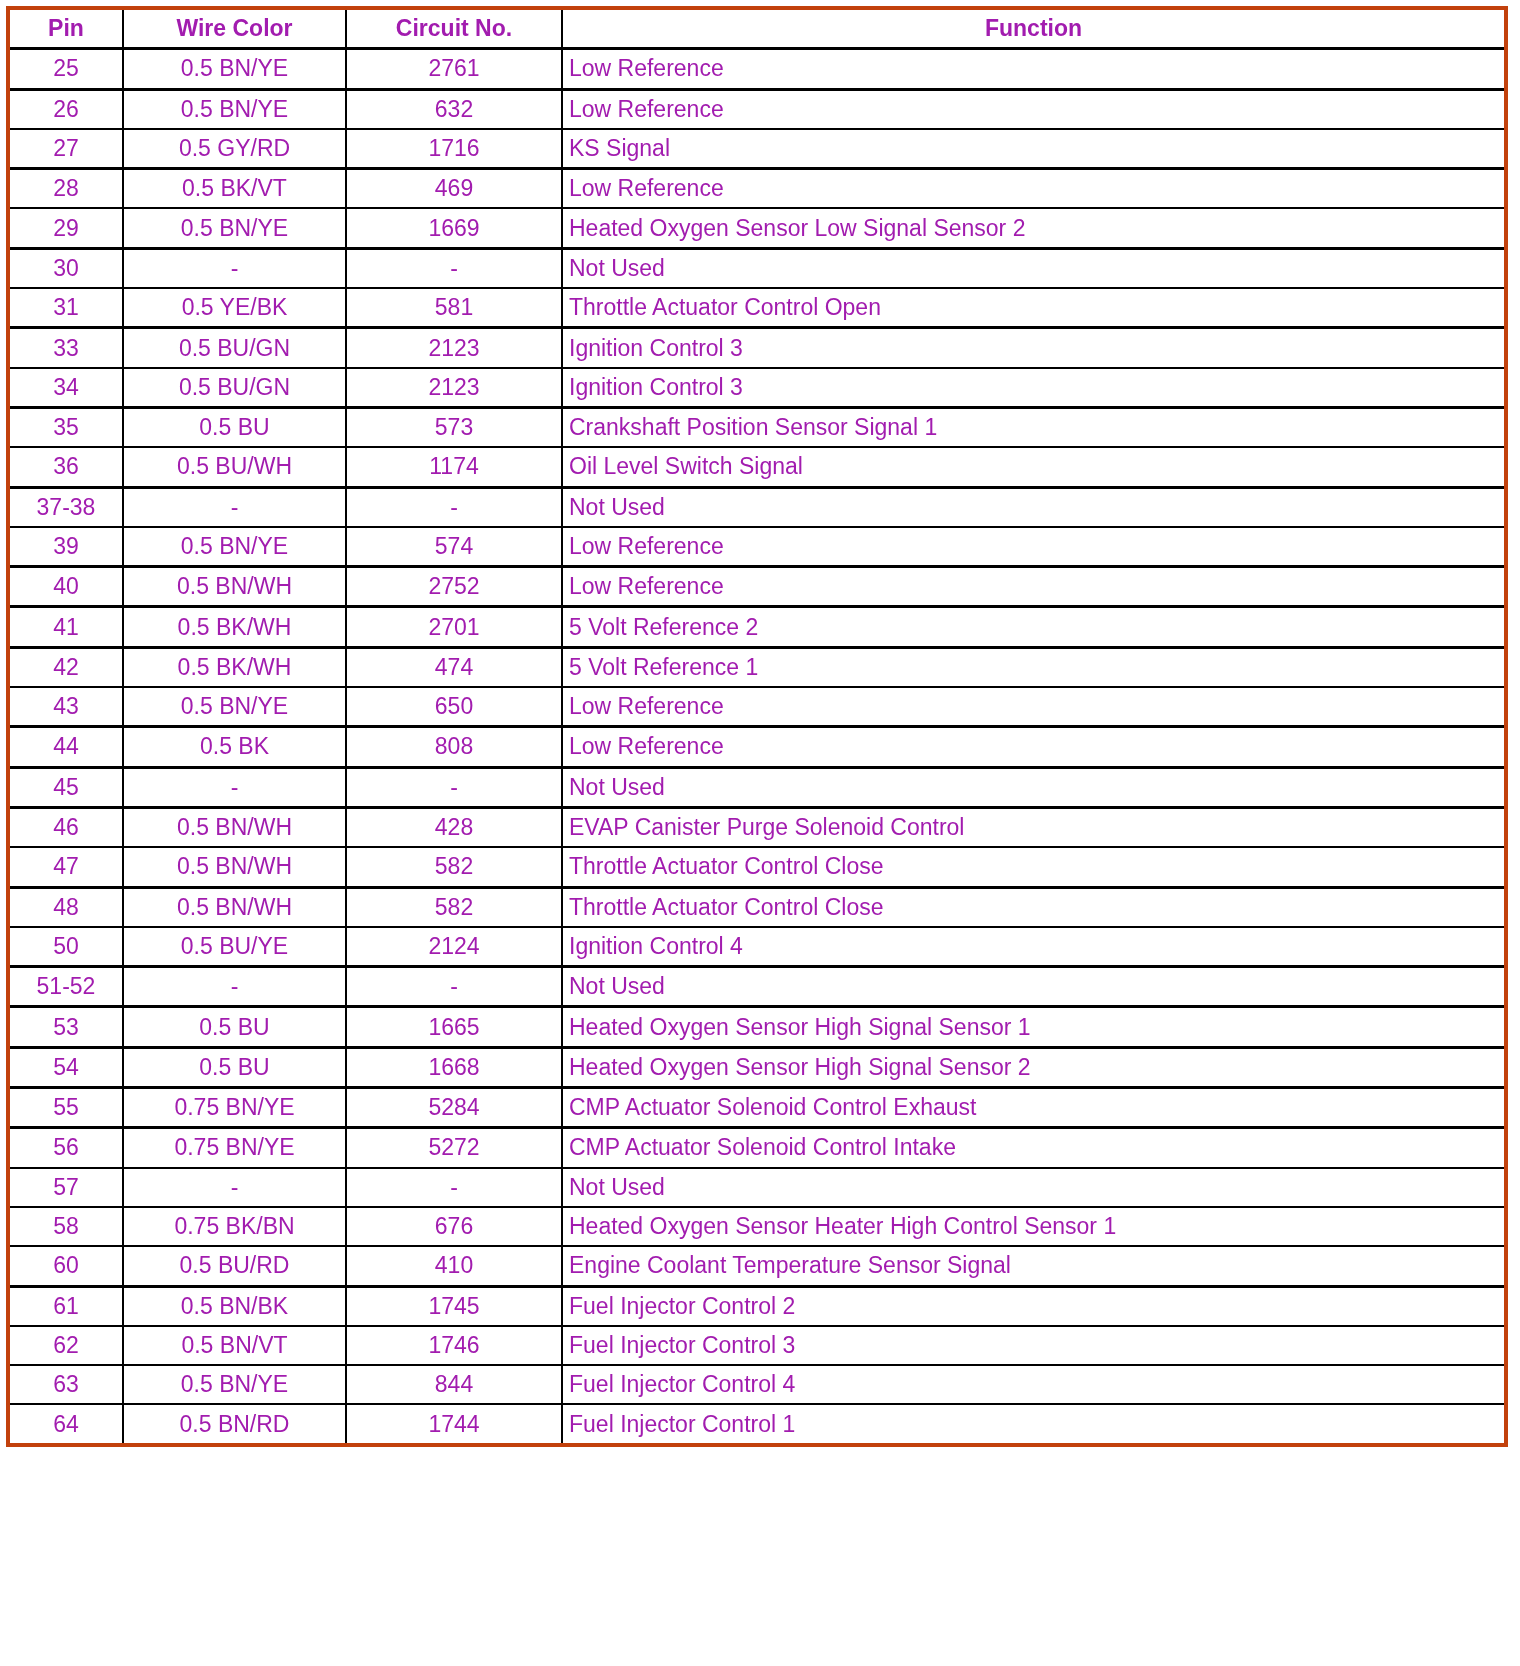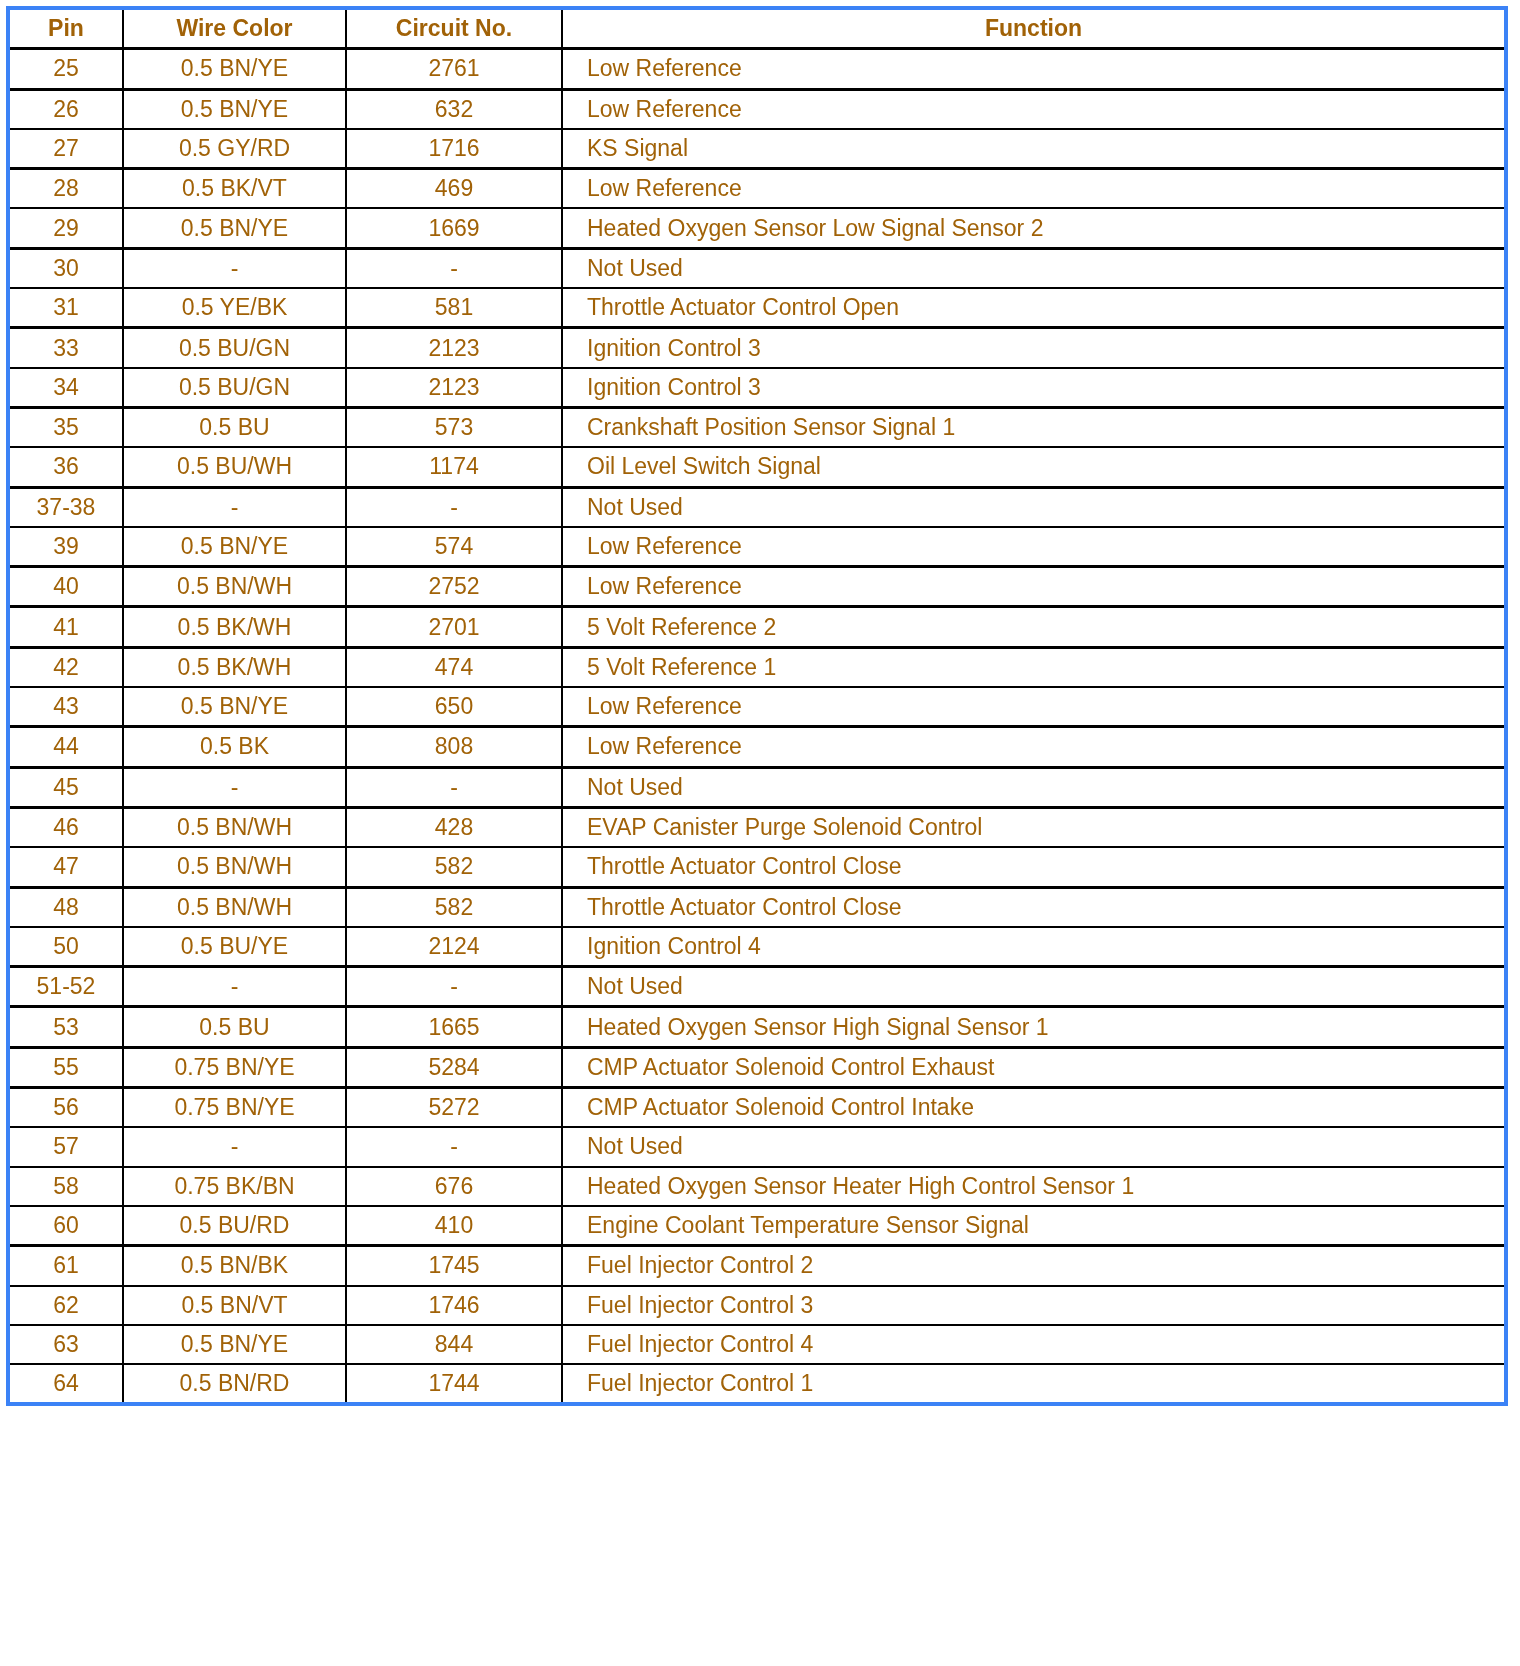--- a/index.html
+++ b/index.html
@@ -1,36 +1,36 @@
 <!DOCTYPE html>
 <html><head>
 <meta charset="utf-8">
 <style>
   html, body { margin: 0; padding: 0; background: #ffffff; }
   body { width: 1520px; height: 1666px; position: relative; overflow: hidden; }
   .wrap { position: absolute; left: 6px; top: 6px; }
   table {
     border-collapse: collapse;
     width: 1502px;
-    border: 4px solid #3b82f6;
+    border: 4px solid #c2410c;
     font-family: "Liberation Sans", sans-serif;
     font-size: 23px;
-    color: #a16207;
+    color: #a21caf;
     table-layout: fixed;
   }
   th, td {
     border: 2px solid #000;
     height: 37.3px;
     padding: 0;
     line-height: 1;
     white-space: nowrap;
   }
   th { font-weight: bold; text-align: center; }
   td.c { text-align: center; }
-  td.f { text-align: left; padding-left: 24px; }
+  td.f { text-align: left; padding-left: 6px; }
   thead tr { border-bottom: 3px solid #000; }
   tbody tr.thick { border-bottom: 3px solid #000; }
 </style>
 </head>
 <body>
 
 <div class="wrap">
   <table>
     <colgroup>
       <col style="width:115px">
@@ -191,20 +191,26 @@
           <td class="c">-</td>
           <td class="f">Not Used</td>
         </tr>
         <tr class="thick">
           <td class="c">53</td>
           <td class="c">0.5 BU</td>
           <td class="c">1665</td>
           <td class="f">Heated Oxygen Sensor High Signal Sensor 1</td>
         </tr>
         <tr class="thick">
+          <td class="c">54</td>
+          <td class="c">0.5 BU</td>
+          <td class="c">1668</td>
+          <td class="f">Heated Oxygen Sensor High Signal Sensor 2</td>
+        </tr>
+        <tr class="thick">
           <td class="c">55</td>
           <td class="c">0.75 BN/YE</td>
           <td class="c">5284</td>
           <td class="f">CMP Actuator Solenoid Control Exhaust</td>
         </tr>
         <tr>
           <td class="c">56</td>
           <td class="c">0.75 BN/YE</td>
           <td class="c">5272</td>
           <td class="f">CMP Actuator Solenoid Control Intake</td>

